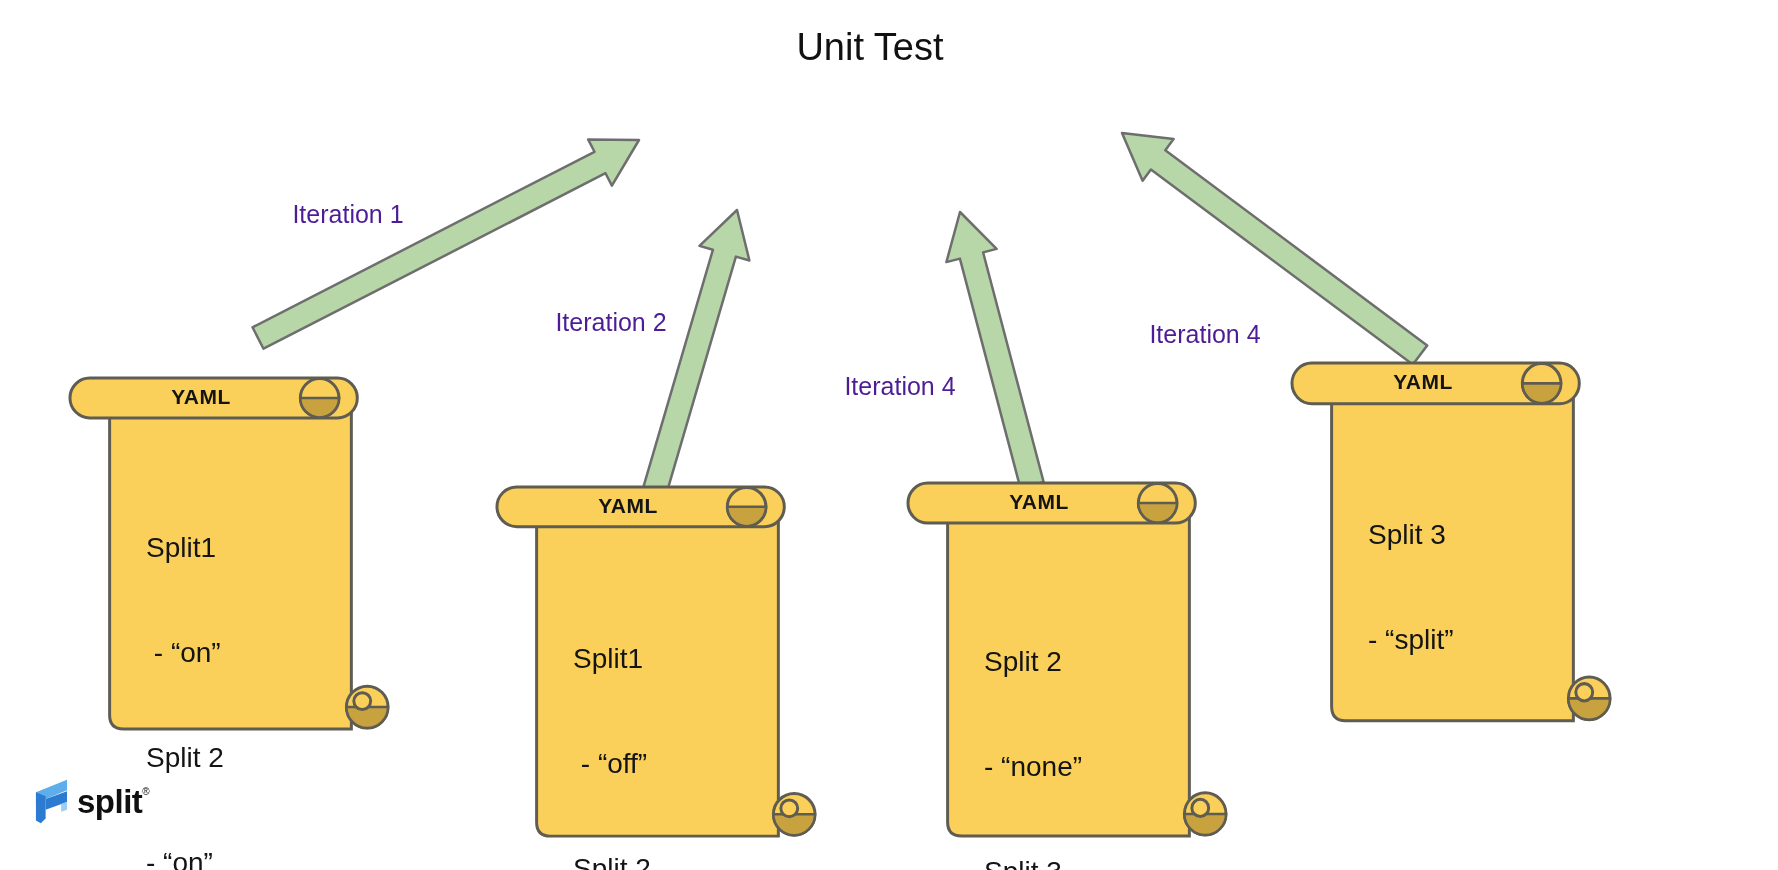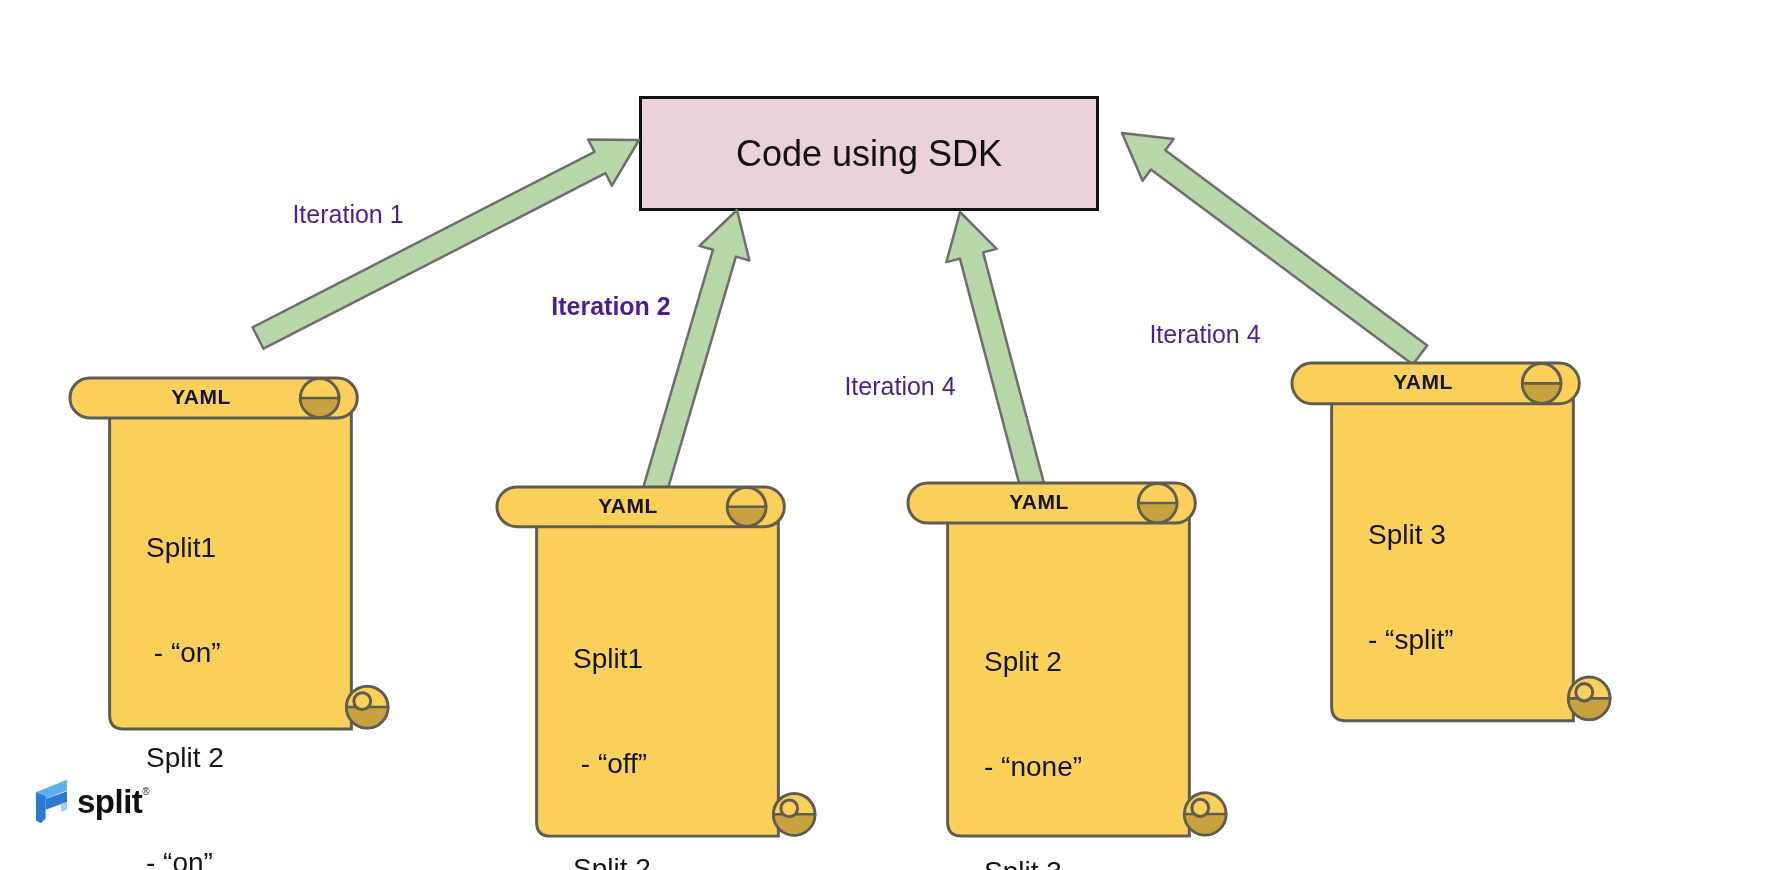--- a/index.html
+++ b/index.html
@@ -44,34 +44,32 @@
 
   .logo { left:34px; top:779px; display:flex; align-items:center; gap:10px; }
   .logo-text { font-size:33px; font-weight:bold; letter-spacing:-0.5px; color:#101010; }
   .logo-mark { font-size:10px; vertical-align:18px; font-weight:normal; }
 </style>
 </head>
 <body>
 
 <div class="canvas">
 
+  <div class="abs title">Unit Test</div>
 
-  <div class="abs sdk-box">
-    <span>Code using SDK</span>
-  </div>
 
   <svg class="abs arrows" viewBox="0 0 1778 870">
     <polygon points="263.5,348.7 605.5,173.2 611.9,185.6 639,140 588.1,139.4 594.5,151.8 252.5,327.3"></polygon>
     <polygon points="666.5,493.4 735.9,256.6 749.4,260.5 737,210 699.5,245.9 712.9,249.8 643.5,486.6"></polygon>
     <polygon points="1043.6,481.9 983.1,252.4 996.6,248.9 960,212 946.4,262.1 959.9,258.6 1020.4,488.1"></polygon>
     <polygon points="1427.2,345.4 1165.3,150.3 1173.6,139.1 1122,133 1142.6,180.8 1150.9,169.5 1412.8,364.6"></polygon>
   </svg>
 
   <div class="abs iter-label" style="left:258px; top:200px;">Iteration 1</div>
-  <div class="abs iter-label" style="left:521px; top:292px;font-weight:bold;">Iteration 2</div>
+  <div class="abs iter-label" style="left:521px; top:308px;">Iteration 2</div>
   <div class="abs iter-label" style="left:810px; top:372px;">Iteration 4</div>
   <div class="abs iter-label" style="left:1115px; top:304px;margin-top:16px;">Iteration 4</div>
 
   <div class="scroll" style="left:68px; top:376px; width:322px; height:369px;">
     <svg class="shape" viewBox="0 0 325 370" preserveAspectRatio="none">
       <path class="sc-fill" d="M42 30 H286 V354 H56 Q42 354 42 340 Z"></path>
       <circle class="sc-fill" cx="302" cy="332" r="21"></circle>
       <path class="sc-dark" d="M281 332 A21 21 0 1 0 323 332 Z"></path>
       <circle class="sc-fill" cx="297" cy="326" r="8.5"></circle>
       <rect class="sc-fill" x="2" y="2" width="290" height="40" rx="20"></rect>

